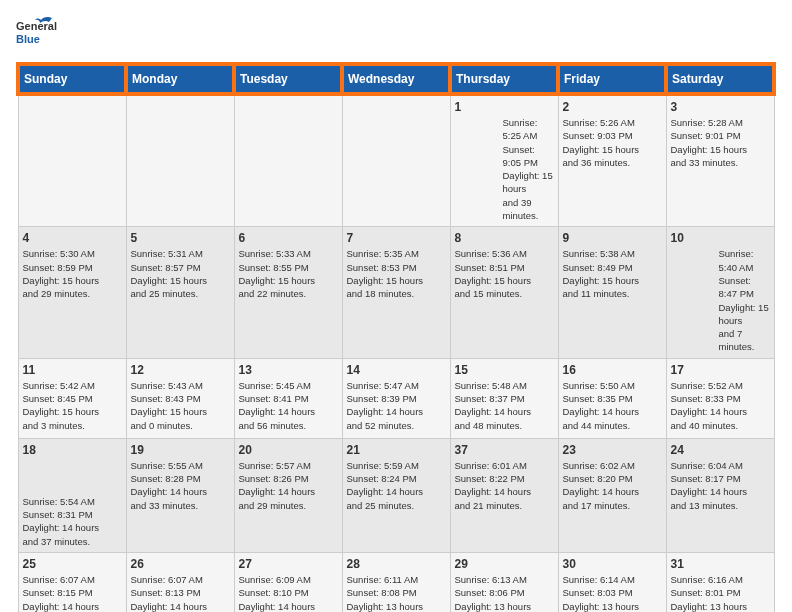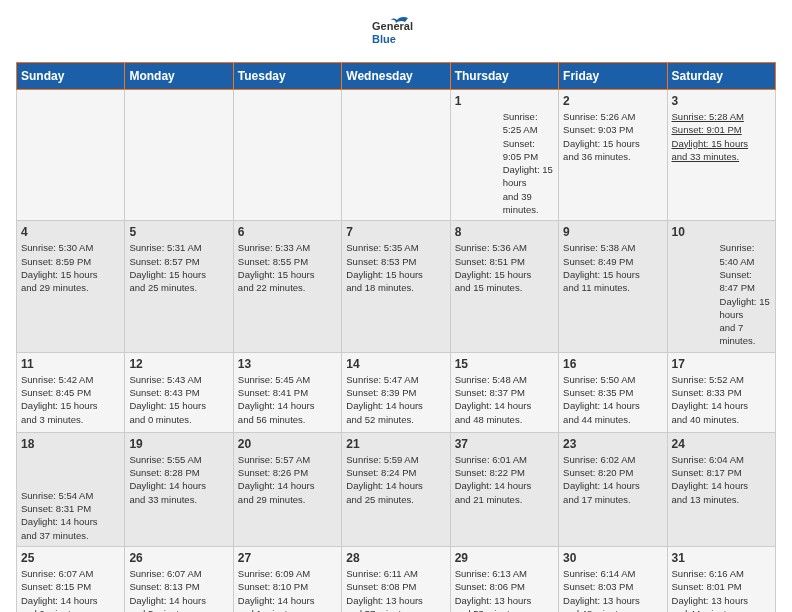--- a/index.html
+++ b/index.html
@@ -6,21 +6,21 @@
     body {
       font-family: Arial, sans-serif;
       background: #fff;
       width: 792px;
       min-height: 612px;
       padding: 16px;
     }
     .header-section {
       display: flex;
       align-items: flex-start;
-      justify-content: center;
+      justify-content: flex-start;
       margin-bottom: 8px;
     }
     .logo-wrapper {
       display: flex;
       align-items: center;
       gap: 4px;
     }
     .title-section {
       text-align: right;
     }
@@ -39,21 +39,21 @@
       border-collapse: collapse;
       table-layout: fixed;
     }
     thead tr th {
       background-color: #1a5fa8;
       color: white;
       font-size: 12px;
       font-weight: bold;
       padding: 6px 4px;
       text-align: left;
-      border: 1px solid #f97316;
+      border: 4px solid #f97316;
     }
     tbody tr td {
       border: 1px solid #ccc;
       vertical-align: top;
       padding: 4px;
       font-size: 10px;
       color: #333;
       height: 80px;
     }
     tbody tr:nth-child(odd) td {
@@ -124,21 +124,21 @@
         </td>
         <td>
           <span class="day-number">2</span>
           <div class="day-info" style="white-space: pre-line;">Sunrise: 5:26 AM
 Sunset: 9:03 PM
 Daylight: 15 hours
 and 36 minutes.</div>
         </td>
         <td>
           <span class="day-number">3</span>
-          <div class="day-info" style="white-space: pre-line; text-decoration: underline;">Sunrise: 5:28 AM
+          <div class="day-info" style="white-space: pre-line;">Sunrise: 5:28 AM
 Sunset: 9:01 PM
 Daylight: 15 hours
 and 33 minutes.</div>
         </td>
       </tr>
       <tr>
         <td>
           <span class="day-number">4</span>
           <div class="day-info" style="white-space: pre-line;">Sunrise: 5:30 AM
 Sunset: 8:59 PM

